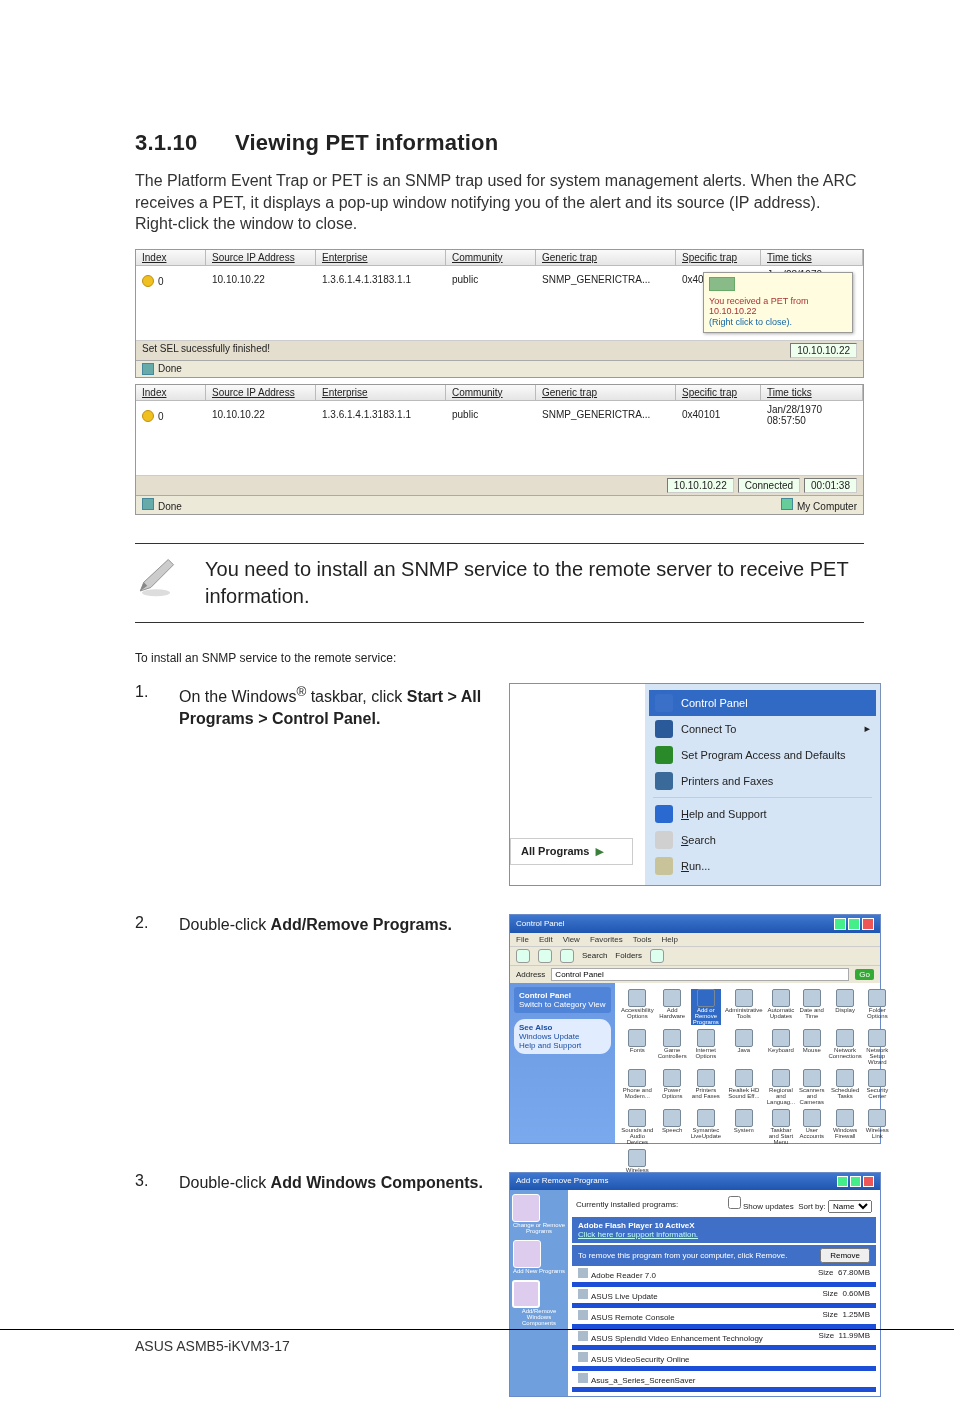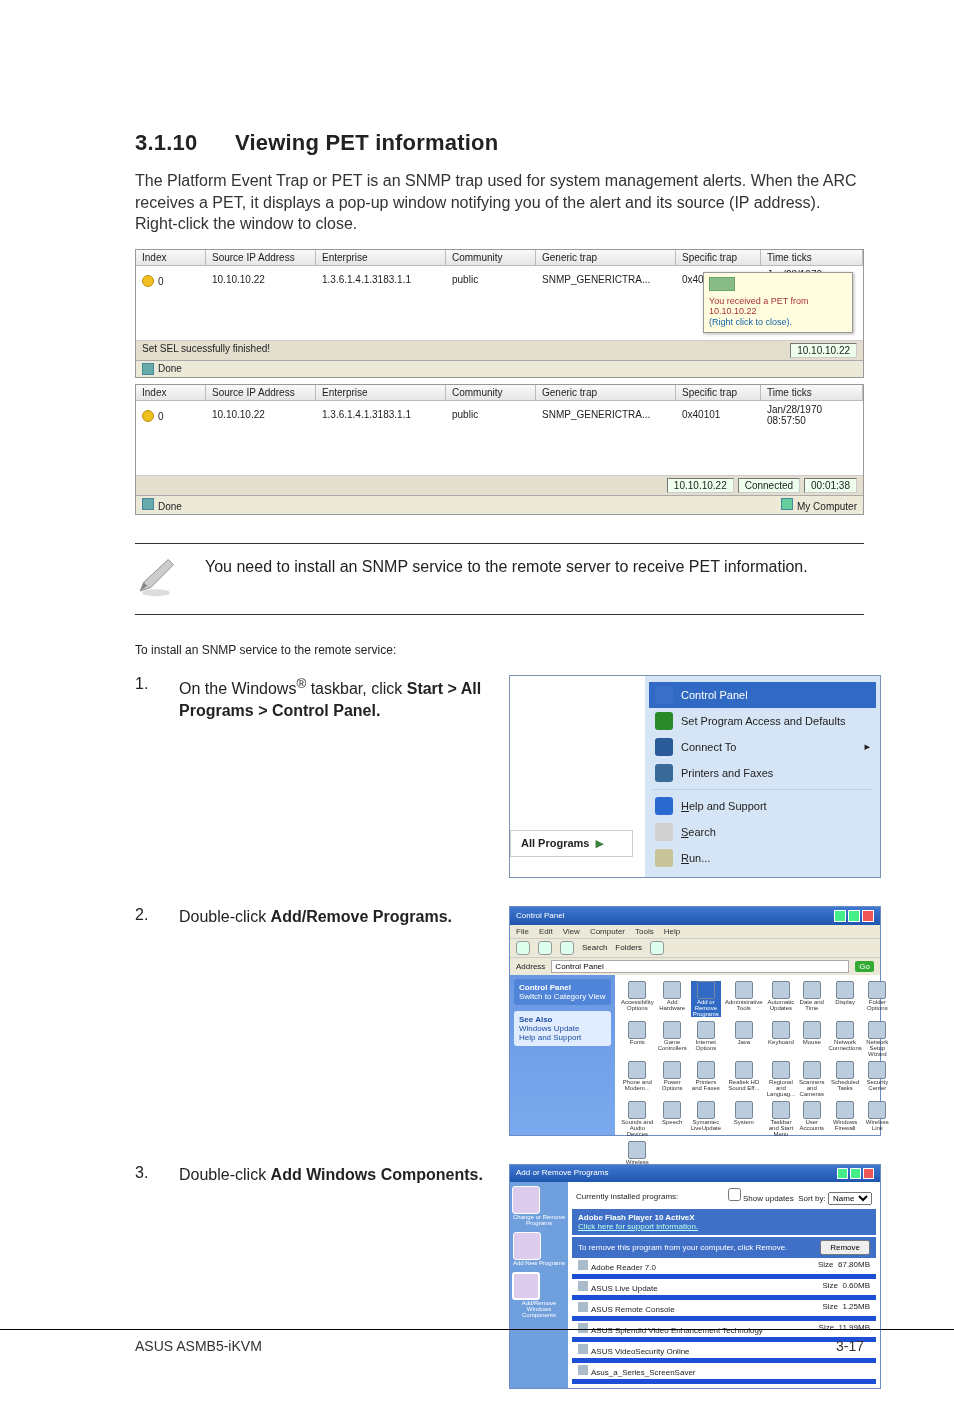--- a/index.html
+++ b/index.html
@@ -6,38 +6,38 @@
   body { width:954px; height:1418px; background:#fff; font-family:Arial,Helvetica,sans-serif; color:#222; position:relative; }
   .page { padding:130px 90px 0 135px; }
   h2 { font-size:22px; font-weight:bold; margin-bottom:14px; letter-spacing:0.2px; }
   h2 .secnum { display:inline-block; width:100px; }
   .intro { font-size:16px; line-height:1.35; margin-bottom:14px; color:#333; }
 
   
   .tbl-wrap { border:1px solid #999; margin-bottom:6px; font-size:10px; background:#ece9d8; }
   .tbl-head, .tbl-row { display:flex; align-items:center; }
   .tbl-head { background:#ece9d8; border-bottom:1px solid #bbb; }
-  .tbl-head > div { padding:2px 6px; border-right:1px solid #bbb; background:linear-gradient(#fafafa,#e5e5e5); }
+  .tbl-head > div { padding:2px 6px; border-right:1px solid #bbb; background:linear-gradient(#fafafa,#e5e5e5);text-decoration:underline; }
   .tbl-row > div { padding:3px 6px; }
   .c-idx{flex:0 0 70px} .c-ip{flex:0 0 110px}.c-ent{flex:0 0 130px}.c-com{flex:0 0 90px}.c-gen{flex:0 0 140px}.c-spec{flex:0 0 85px}.c-time{flex:1}
   .tbl-body { background:#fff; }
   .icon-circ{display:inline-block;width:12px;height:12px;border-radius:50%;background:#f0c020;border:1px solid #c09010;position:relative;top:2px;margin-right:4px}
   .status-strip{display:flex;justify-content:space-between;background:#e3decd;border-top:1px solid #ccc;padding:2px 6px;font-size:10px}
   .status-strip .sp{display:inline-block;border:1px inset #ccc;padding:1px 6px;margin-left:4px;background:#efe}
   .popup{position:relative}
   .pop{position:absolute;right:10px;top:22px;width:150px;background:#fffcdf;border:1px solid #999;font-size:9px;padding:4px 5px;line-height:1.2;box-shadow:1px 1px 3px rgba(0,0,0,.3)}
   .pop .asc{display:inline-block;width:26px;height:14px;background:#8b8;border:1px solid #6a6;margin-bottom:2px}
   .done-row{display:flex;border-top:1px solid #aaa;background:#ece9d8;padding:2px 6px;font-size:10px}
   .done-row .ic{display:inline-block;width:12px;height:12px;background:#6aa;border:1px solid #489;margin-right:4px}
 
   
   .note{border-top:1px solid #333;border-bottom:1px solid #333;padding:12px 0;margin:28px 0 28px 0;display:flex;align-items:flex-start;gap:28px}
   .note .pencil{flex:0 0 42px}
   .note .pencil svg{width:42px;height:42px}
-  .note p{font-size:16px;line-height:1.35;padding-right:12px}
+  .note p{font-size:20px;line-height:1.35;padding-right:12px}
 
   .lead{font-size:12px;margin-bottom:18px}
   .step{display:flex;gap:20px;margin-bottom:28px}
   .step .num{flex:0 0 24px;font-size:16px}
   .step .txt{flex:0 0 310px;font-size:16px;line-height:1.35}
   .step .txt b{font-weight:bold}
   .step .shot{flex:1}
 
   
   .startmenu{border:1px solid #7a92b8;background:#fff;font-size:11px;width:372px;margin-left:auto;position:relative}
@@ -59,21 +59,21 @@
   .cp-title .wbtn span:last-child{background:#e55}
   .cp-menu{background:#ece9d8;padding:2px 6px;color:#333;display:flex;gap:10px}
   .cp-tool{background:#ece9d8;padding:2px 6px;display:flex;gap:8px;align-items:center;border-top:1px solid #ccc}
   .cp-tool .bb{width:14px;height:14px;border:1px solid #999;border-radius:3px;background:#dfe}
   .cp-addr{background:#ece9d8;padding:2px 6px;border-top:1px solid #ccc;display:flex;align-items:center;gap:6px}
   .cp-addr input{flex:1;font-size:8px;padding:1px 3px;border:1px solid #aaa}
   .cp-addr .go{background:#3a3;color:#fff;padding:1px 4px;border-radius:2px}
   .cp-body{display:flex;height:160px}
   .cp-side{flex:0 0 105px;background:linear-gradient(#6a99e2,#7ba9ee);padding:4px;color:#fff}
   .cp-side .panel{background:#4f84d8;border-radius:3px;padding:4px 5px;margin-bottom:6px}
-  .cp-side .panel2{background:#e1ecff;color:#1c4fa0;border-radius:3px;padding:4px 5px}
+  .cp-side .panel2{background:#e1ecff;color:#1c4fa0;border-radius:11px;padding:4px 5px}
   .cp-grid{flex:1;padding:6px;display:grid;grid-template-columns:repeat(8,1fr);gap:4px}
   .cp-ico{display:flex;flex-direction:column;align-items:center;text-align:center;font-size:6px;color:#333}
   .cp-ico .sq{width:18px;height:18px;background:#bcd;border:1px solid #789;border-radius:2px}
   .cp-ico.hl .sq{background:#316ac5}
   .cp-ico.hl{color:#fff;background:#316ac5}
 
   
   .arp{width:372px;margin-left:auto;border:1px solid #6a8bc8;background:#fff;font-size:8px}
   .arp-title{background:linear-gradient(#3f78d0,#1e55b0);color:#fff;padding:3px 6px;display:flex;justify-content:space-between}
   .arp-body{display:flex}
@@ -82,21 +82,21 @@
   .arp-side .sel{border:2px solid #fff}
   .arp-main{flex:1;padding:4px}
   .arp-top{display:flex;justify-content:space-between;align-items:center;padding:2px 4px}
   .arp-sel{background:#3f6fc7;color:#fff;padding:4px 6px;margin:2px 0}
   .arp-sel a{color:#bfe;text-decoration:underline}
   .arp-remrow{background:#3f6fc7;color:#fff;padding:3px 6px;display:flex;justify-content:space-between;align-items:center}
   .arp-remrow button{font-size:8px;padding:1px 8px}
   .arp-row{display:flex;justify-content:space-between;padding:2px 6px;border-bottom:5px solid #1d4ed8}
   .arp-row .ic{width:10px;height:10px;background:#abc;display:inline-block;margin-right:3px}
 
-  .footer{position:absolute;left:0;right:0;bottom:64px;border-top:1px solid #000;display:flex;justify-content:space-between;padding:8px 90px 0 135px;font-size:14px;color:#333}
+  .footer{position:absolute;left:0;right:0;bottom:64px;border-top:1px solid #000;display:flex;justify-content:flex-start;padding:8px 90px 0 135px;font-size:14px;color:#333}
 </style>
 </head>
 <body>
 
 <div class="page">
   <h2><span class="secnum">3.1.10</span><span>Viewing PET information</span></h2>
   <p class="intro">The Platform Event Trap or PET is an SNMP trap used for system management alerts. When the ARC receives a PET, it displays a pop-up window notifying you of the alert and its source (IP address). Right-click the window to close.</p>
 
   <div class="tbl-wrap popup">
     <div class="tbl-head">
@@ -186,27 +186,27 @@
       <span>On the Windows</span><sup>®</sup><span> taskbar, click </span><b>Start &gt; All Programs &gt; Control Panel.</b>
     </div>
     <div class="shot">
       <div class="startmenu">
         <div class="sm-right" id="sm-items">
             <div class="sm-item hl">
               <span class="ic" style="background:#3a70c8"></span>
               <span>Control Panel</span>
             </div>
             <div class="sm-item">
-              <span class="ic" style="background:#2a8a2a"></span>
-              <span>Set Program Access and Defaults</span>
-            </div>
-            <div class="sm-item">
               <span class="ic" style="background:#2a5a9a"></span>
               <span>Connect To</span>
               <span style="margin-left:auto">▸</span>
+            </div>
+            <div class="sm-item">
+              <span class="ic" style="background:#2a8a2a"></span>
+              <span>Set Program Access and Defaults</span>
             </div>
             <div class="sm-item">
               <span class="ic" style="background:#3a6a9a"></span>
               <span>Printers and Faxes</span>
             </div>
             <div class="sm-sep"></div>
             <div class="sm-item">
               <span class="ic" style="background:#2a6ad0"></span>
               <span><u>H</u>elp and Support</span>
             </div>
@@ -234,21 +234,21 @@
             <span class="wbtn">
               <span></span>
               <span></span>
               <span></span>
             </span>
           </div>
         <div class="cp-menu" id="cp-menu">
             <span>File</span>
             <span>Edit</span>
             <span>View</span>
-            <span>Computer</span>
+            <span>Favorites</span>
             <span>Tools</span>
             <span>Help</span>
           </div>
         <div class="cp-tool">
             <span class="bb"></span>
             <span class="bb"></span>
             <span class="bb"></span>
             <span>Search</span>
             <span>Folders</span>
             <span class="bb"></span>

